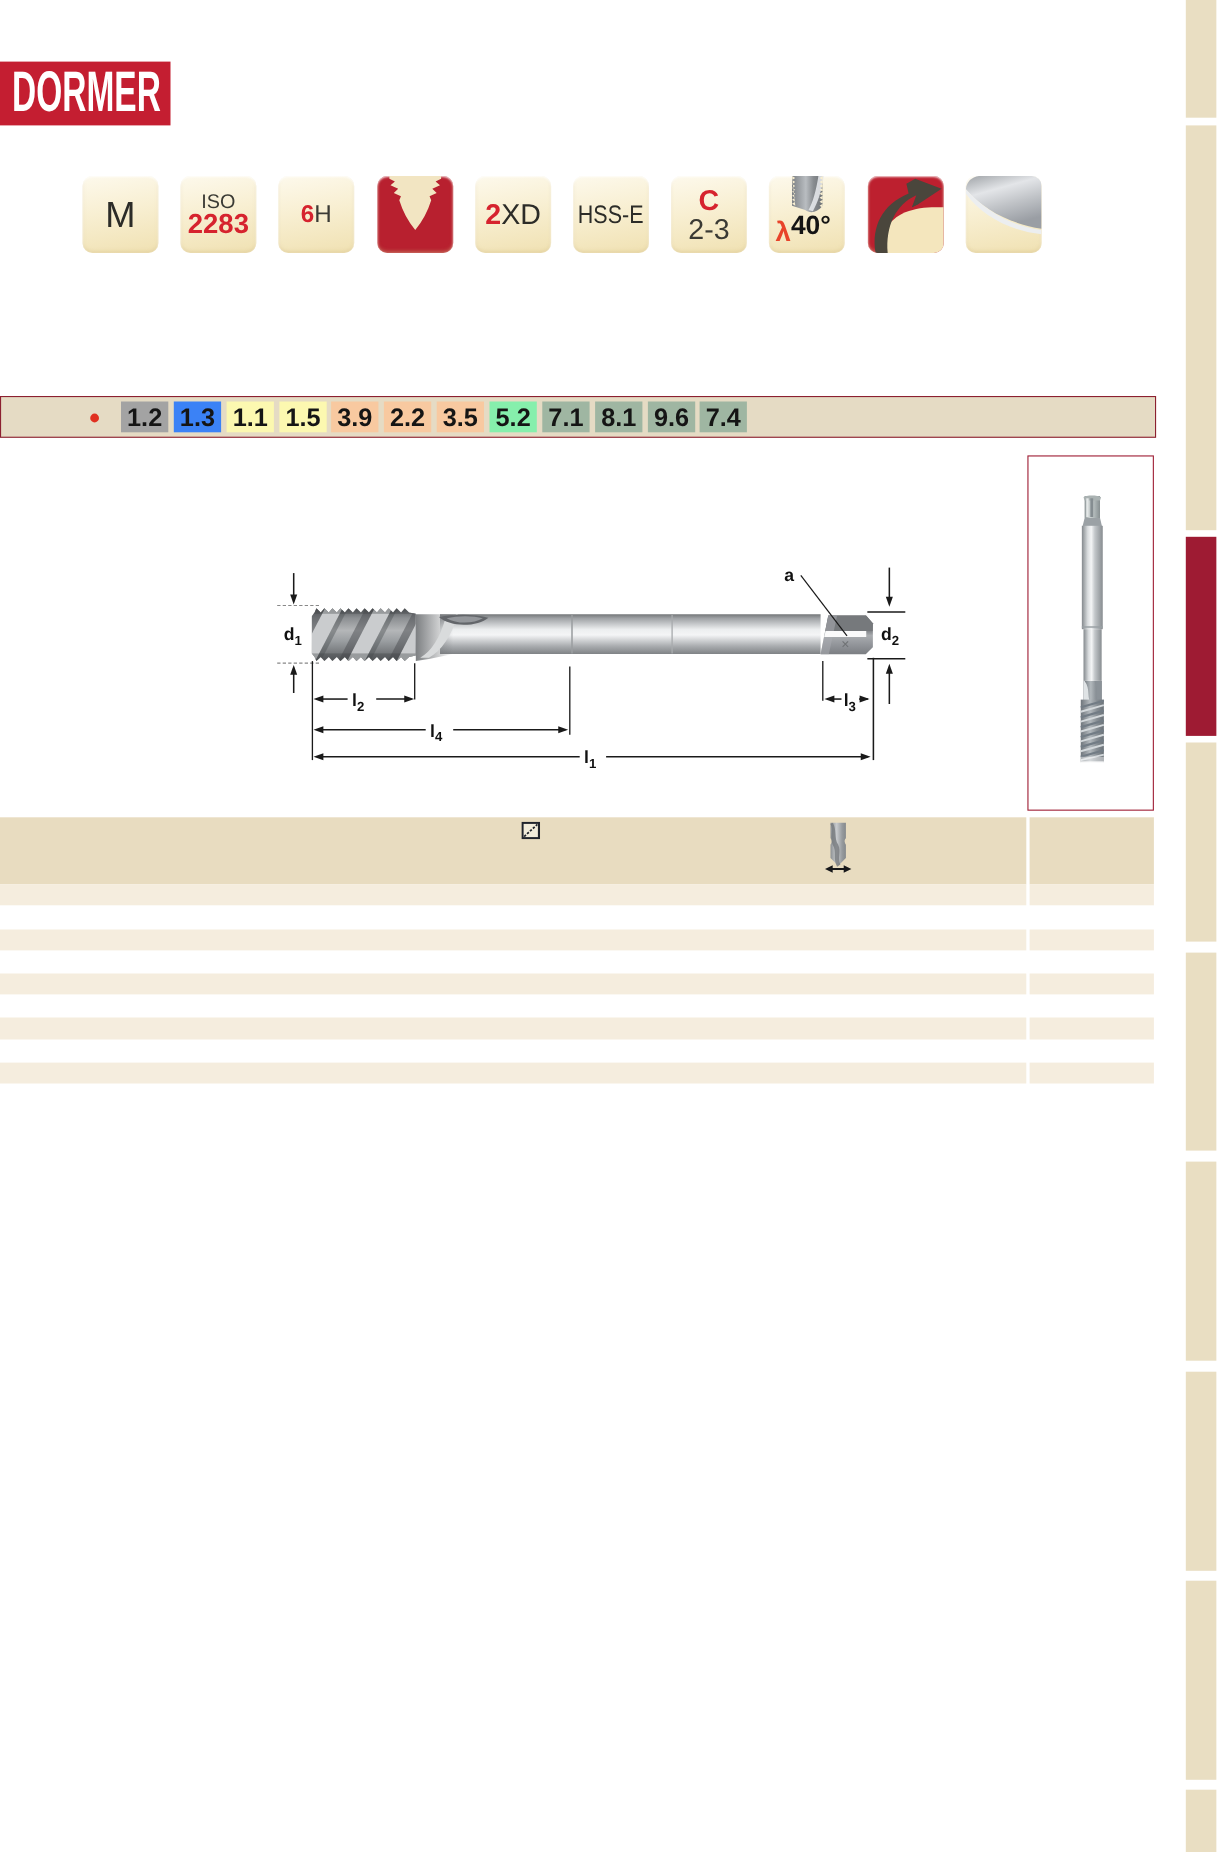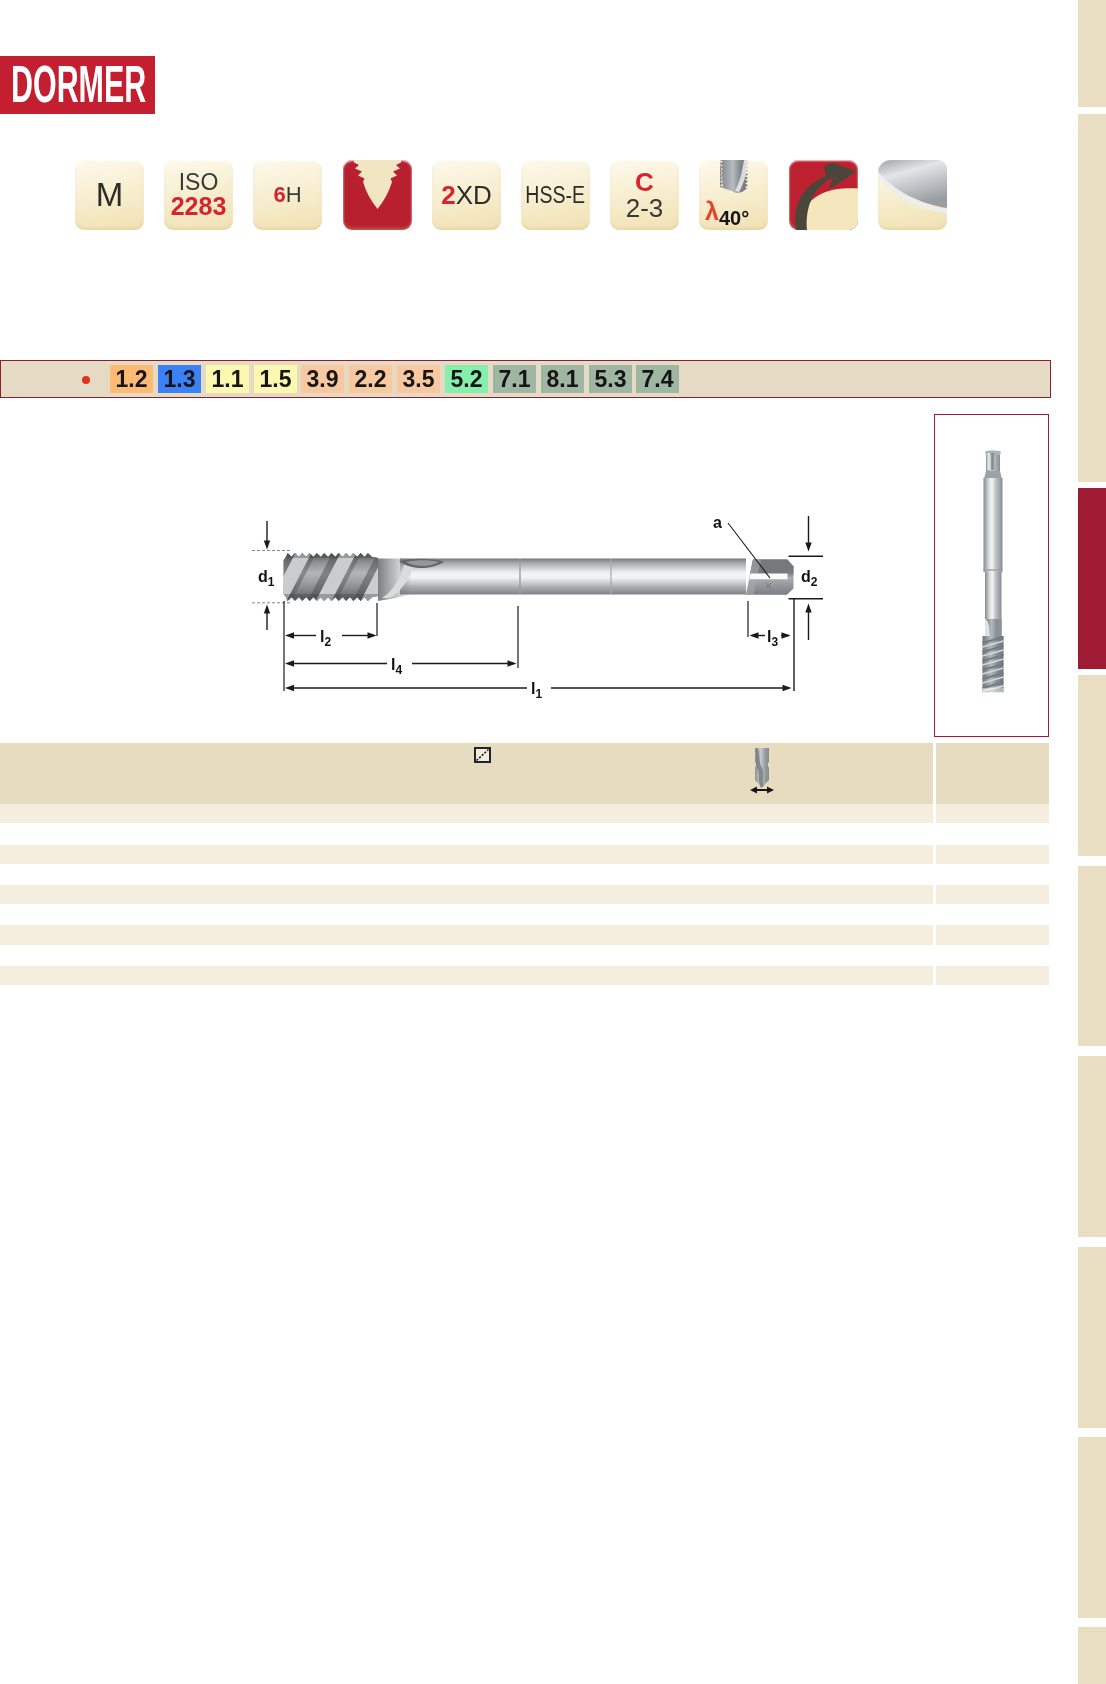--- a/index.html
+++ b/index.html
@@ -18,21 +18,21 @@
 
 <div class="abs" style="left:0;top:56px;width:155px;height:58px;background:#c41e31"></div>
 
 <div class="abs" style="left:11px;top:59px;width:240px;height:52px;color:#fff;font-weight:bold;font-size:52px;line-height:50px;transform:scaleX(0.585);transform-origin:left center">DORMER</div>
 
 <div class="icn" style="left:75px">
     <span style="font-size:33px;color:#2c2c28;font-weight:normal">M</span>
   </div>
 
 <div class="icn" style="left:164px;line-height:1">
-    <span style="font-size:23px;color:#3a3a34">ISO</span>
+    <span style="font-size:18px;color:#3a3a34">ISO</span>
     <span style="font-size:25px;color:#d6232e;font-weight:bold;margin-top:0px">2283</span>
   </div>
 
 <div class="icn" style="left:253px">
     <span style="font-size:22px"><span style="color:#d6232e;font-weight:bold">6</span><span style="color:#3a3a34">H</span></span>
   </div>
 
 <div class="icn" style="left:343px;background:#b8202f;overflow:hidden">
 <svg width="69" height="70" viewBox="0 0 69 70" style="position:absolute;left:0;top:0">
 <path d="M11,0 L58,0 L58,2.5 L53,5 L57,8.5 L50,11.5 L54,15.5 L47.5,18.5 L49,22 C46,32 41,41 34.5,49 C28,41 23,32 20,22 L21.5,18.5 L15,15.5 L19,11.5 L12,8.5 L16,5 L11,2.5 Z" fill="#f2e5c2"></path>
@@ -61,21 +61,21 @@
           <stop offset="0.7" stop-color="#888c90"></stop>
           <stop offset="1" stop-color="#6e7276"></stop>
         </linearGradient>
       </defs>
 <path d="M21,0 L49,0 L49,27 C44,33 38,34.5 33,31 L21,27 Z" fill="url(#l8)"></path>
 <path d="M36,31 C40,24 43,13 45,0 L50,0 C48,14 44,25 40,32 Z" fill="#e9ebee" opacity="0.85"></path>
 <path d="M21,0 l3,1.8 -3,1.8 3,1.8 -3,1.8 3,1.8 -3,1.8 3,1.8 -3,1.8 3,1.8 -3,1.8 3,1.8 -3,1.8 3,1.8 -3,1.8 3,1.8 z" fill="#f8efd2"></path>
 <path d="M49,0 l-3,1.8 3,1.8 -3,1.8 3,1.8 -3,1.8 3,1.8 -3,1.8 3,1.8 -3,1.8 3,1.8 -3,1.8 3,1.8 -3,1.8 3,1.8 -3,1.8 3,1.8 z" fill="#f8efd2"></path>
 </svg>
 <span style="position:absolute;left:6px;top:37px;font-size:25px;color:#e8432a;font-weight:bold">λ</span>
-<span style="position:absolute;left:20px;top:47px;font-size:20px;color:#141414;font-weight:bold">40°</span>
+<span style="position:absolute;left:20px;top:32px;font-size:24px;color:#141414;font-weight:bold">40°</span>
 </div>
 
 <div class="icn" style="left:789px;background:#bd202f;overflow:hidden">
 <svg width="69" height="70" viewBox="0 0 69 70" style="position:absolute;left:0;top:0">
 <path d="M12,70 C10,54 18,40 34,33 C45,28.5 56,28 69,28.5 L69,70 Z" fill="#f4e6bd"></path>
 <path d="M7,70 C3,46 13,26 37,16 L35,7 L43,2.5 L67,11.5 L46,25.5 L40,28.5 L44,17.5 C25,26 16,46 18,70 Z" fill="#4a463c"></path>
 <path d="M40,28.5 L46,25.5 L45,20 Z" fill="#4a463c"></path>
 </svg>
   </div>
 
@@ -91,41 +91,41 @@
       </defs>
 <path d="M0,12 C1,5 5,1 12,0 L69,0 L69,48 C42,44 16,31 0,12 Z" fill="url(#l10)"></path>
 <path d="M0,12 C20,34 44,46 69,49 L69,53 C40,50 14,36 0,16 Z" fill="#eceef0"></path>
 </svg>
   </div>
 
 <div class="abs" style="left:0;top:360px;width:1049px;height:36px;background:#e5dbc4;border:1px solid #8c2030"></div>
 
 <div class="abs" style="left:82px;top:376px;width:8px;height:8px;border-radius:50%;background:#e03020"></div>
 
-<div class="tab" style="left:110px;background:#fdba74">1.2</div>
+<div class="tab" style="left:110px;background:#a3a3a3">1.2</div>
 
 <div class="tab" style="left:158px;background:#3b82f6">1.3</div>
 
 <div class="tab" style="left:206px;background:#fcf8b0">1.1</div>
 
 <div class="tab" style="left:254px;background:#fcf8b0">1.5</div>
 
 <div class="tab" style="left:301px;background:#f8c9a0">3.9</div>
 
 <div class="tab" style="left:349px;background:#f8c9a0">2.2</div>
 
 <div class="tab" style="left:397px;background:#f8c9a0">3.5</div>
 
 <div class="tab" style="left:445px;background:#86efac">5.2</div>
 
 <div class="tab" style="left:493px;background:#9fb6a2">7.1</div>
 
 <div class="tab" style="left:541px;background:#9fb6a2">8.1</div>
 
-<div class="tab" style="left:589px;background:#9fb6a2">5.3</div>
+<div class="tab" style="left:589px;background:#9fb6a2">9.6</div>
 
 <div class="tab" style="left:636px;background:#9fb6a2">7.4</div>
 
 <div class="abs" style="left:934px;top:414px;width:113px;height:321px;border:1px solid #9e1c33;background:#fff">
 <svg width="113" height="321" viewBox="0 0 113 321" style="position:absolute;left:0;top:0">
 <defs>
 <linearGradient id="psh" x1="0" y1="0" x2="1" y2="0">
  <stop offset="0" stop-color="#84898d"></stop>
           <stop offset="0.28" stop-color="#d9dcde"></stop>
  <stop offset="0.45" stop-color="#f4f5f6"></stop>

